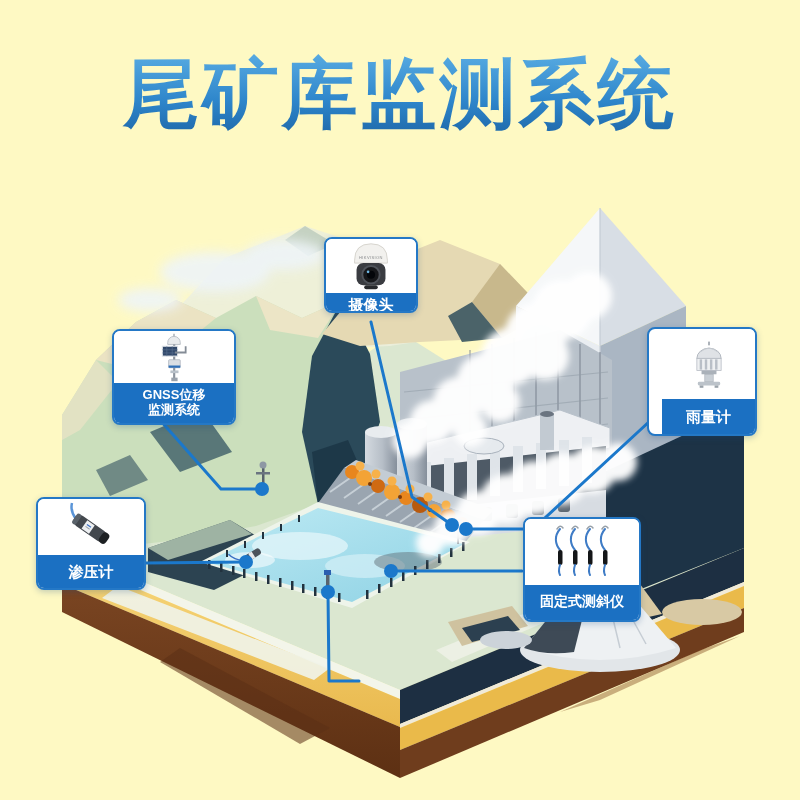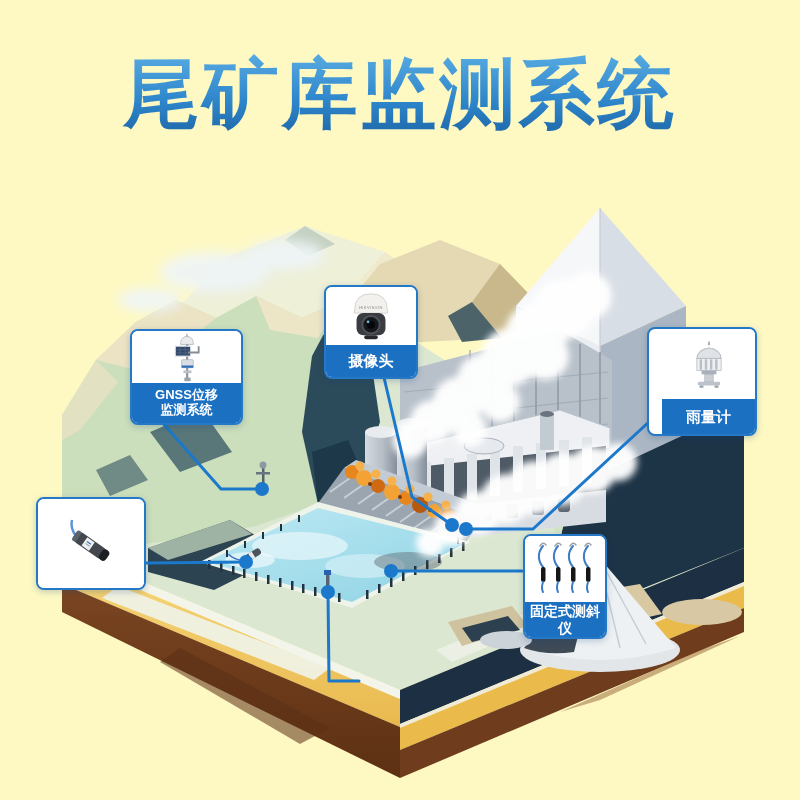--- a/index.html
+++ b/index.html
@@ -298,38 +298,38 @@
     <g fill="#1b78cb">
       <circle cx="452" cy="525" r="7"></circle>
       <circle cx="262" cy="489" r="7"></circle>
       <circle cx="466" cy="529" r="7"></circle>
       <circle cx="246" cy="562" r="7"></circle>
       <circle cx="391" cy="571" r="7"></circle>
       <circle cx="328" cy="592" r="7"></circle>
     </g>
   </svg>
 
-  <div class="callout" style="left:324px;top:237px;width:94px;height:94px;margin-top:48px;">
+  <div class="callout" style="left:324px;top:237px;width:94px;height:76px;">
     <div class="img">
       <svg width="58" height="54" viewBox="0 0 60 56">
         <path d="M13,22 Q13,5 30,5 Q47,5 47,22 L47,25 L13,25 Z" fill="#f2f1ee" stroke="#d5d3cd" stroke-width="1"></path>
         <text x="30" y="21" font-size="4.2" fill="#8a8c8e" text-anchor="middle" letter-spacing="0.4">HIKVISION</text>
         <rect x="15" y="25" width="30" height="23" rx="7" fill="#3a3c41"></rect>
         <circle cx="30" cy="37" r="9" fill="#17181b" stroke="#50545b" stroke-width="2"></circle>
         <circle cx="30" cy="37" r="4.2" fill="#04060a"></circle>
         <circle cx="27" cy="34" r="1.4" fill="#6fb9e6"></circle>
         <rect x="23" y="48" width="14" height="4" rx="2" fill="#26282c"></rect>
       </svg>
     </div>
     <div class="lbl" style="height:26px;font-size:15px;">
       <span>摄像头</span>
     </div>
   </div>
 
-  <div class="callout" style="left:130px;top:329px;width:113px;height:96px;">
+  <div class="callout" style="left:112px;top:329px;width:124px;height:96px;">
     <div class="img">
       <svg width="54" height="52" viewBox="0 0 60 58">
         <line x1="30" y1="3" x2="30" y2="8" stroke="#9aa2aa" stroke-width="1.4"></line>
         <path d="M23,13 a7,7 0 0 1 14,0 v2 h-14 z" fill="#e9ebed" stroke="#b6bcc4" stroke-width="1"></path>
         <rect x="29" y="15" width="2.4" height="39" fill="#8b939d"></rect>
         <rect x="17" y="17" width="17" height="11" fill="#31486a" stroke="#dfe3e8" stroke-width="1.2"></rect>
         <path d="M22,17 V28 M28,17 V28 M17,21 H34 M17,24.5 H34" stroke="#5a7090" stroke-width=".7" fill="none"></path>
         <path d="M31,24 h12 v-7" fill="none" stroke="#848c96" stroke-width="2"></path>
         <rect x="24" y="32" width="13" height="9" rx="1" fill="#d9dee4" stroke="#a9b1ba" stroke-width=".8"></rect>
         <rect x="24" y="38.5" width="13" height="2.5" fill="#2f6fb8"></rect>
@@ -376,23 +376,26 @@
           <rect x="8" y="24" width="38" height="12" rx="6" fill="url(#seepG2)"></rect>
           <rect x="8" y="24" width="38" height="12" rx="6" fill="#43484e"></rect>
           <rect x="40" y="24" width="8" height="12" rx="4" fill="#1d2023"></rect>
           <rect x="8" y="24" width="5" height="12" rx="2.5" fill="#5a626a"></rect>
           <rect x="20" y="25" width="9" height="10" fill="#edeff1"></rect>
           <rect x="22" y="28" width="5" height="1.2" fill="#3a6fc4"></rect>
           <rect x="22" y="30.5" width="5" height="1" fill="#9aa2aa"></rect>
         </g>
       </svg>
     </div>
+    <div class="lbl" style="height:29px;font-size:15px;">
+      <span>渗压计</span>
+    </div>
   </div>
 
-  <div class="callout" style="left:523px;top:534px;width:84px;height:105px;">
+  <div class="callout" style="left:523px;top:517px;width:118px;height:105px;font-family:Liberation Mono, monospace;">
     <div class="img">
       <svg width="66" height="62" viewBox="0 0 66 60">
         <g stroke-linecap="round">
           <g>
             <path d="M8,7 Q11,2 14,6" stroke="#98a0a8" stroke-width="1.5" fill="none"></path>
             <path d="M11,7 C5,14 6,22 11,28" stroke="#3f7cc6" stroke-width="2" fill="none"></path>
             <rect x="9" y="28" width="4.5" height="15" rx="2" fill="#141618"></rect>
             <path d="M11,43 q-2,6 0,10" stroke="#3f7cc6" stroke-width="2" fill="none"></path>
           </g>
           <g transform="translate(15,0)">

